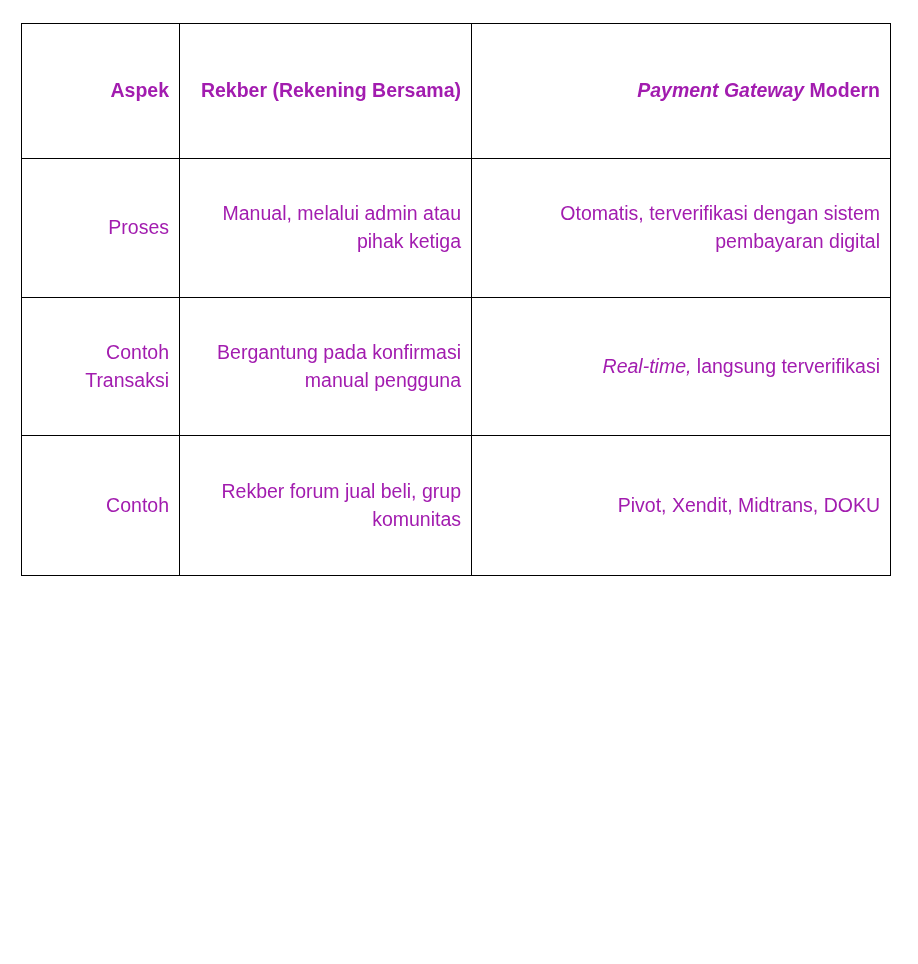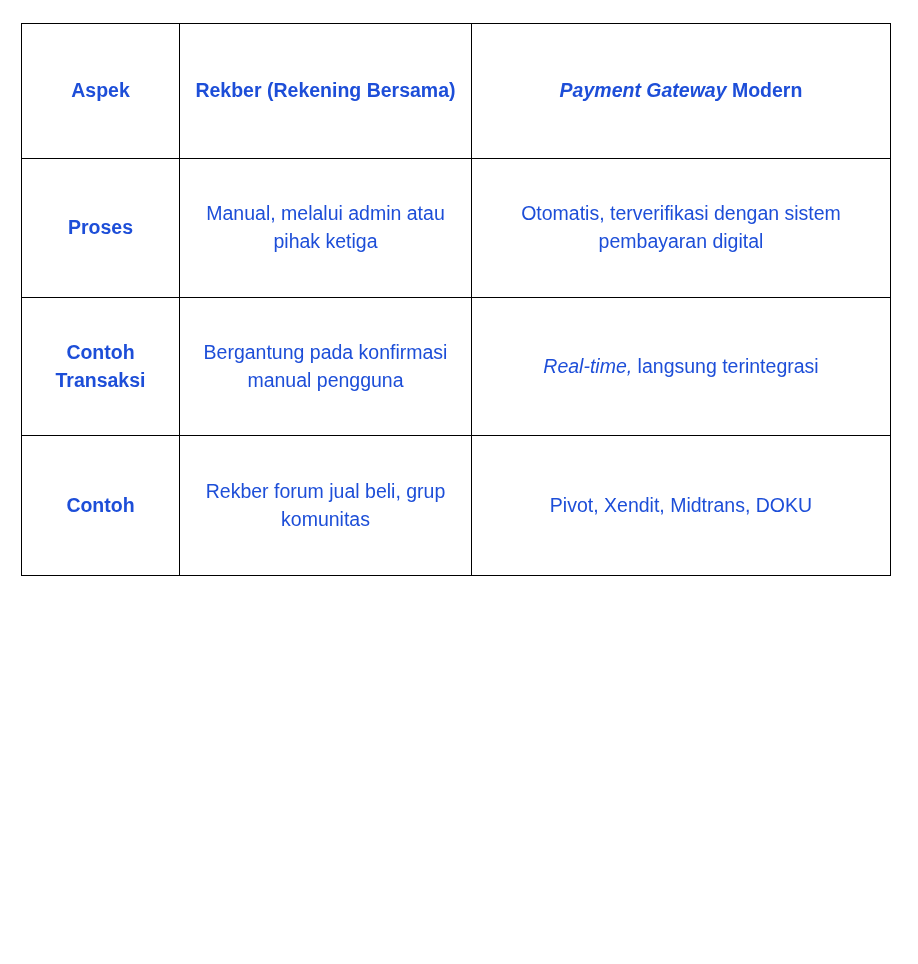--- a/index.html
+++ b/index.html
@@ -23,41 +23,41 @@
   table.comparison {
     position: absolute;
     left: 21px;
     top: 23px;
     width: 869px;
     border-collapse: collapse;
     table-layout: fixed;
   }
   table.comparison td {
     border: 1.6px solid #000000;
-    text-align: center;
+    text-align: right;
     vertical-align: middle;
     padding: 6px 10px;
     font-size: 19.5px;
     line-height: 1.42;
-    color: #1d4ed8;
+    color: #a21caf;
   }
   col.c-aspek  { width: 158px; }
   col.c-rekber { width: 292px; }
   col.c-pg     { width: 419px; }
 
   tr.r-head td { height: 122px; }
   tr.r-1 td    { height: 126px; }
   tr.r-2 td    { height: 125px; }
   tr.r-3 td    { height: 120px; }
   tr.r-4 td    { height: 150px; }
   tr.r-5 td    { height: 151px; }
   tr.r-6 td    { height: 127px; }
 
   td.aspect-cell {
-    font-weight: bold;
+    font-weight: normal;
   }
   td.head-cell {
     font-weight: bold;
   }
   td.body-cell {
     font-weight: normal;
   }
   .it { font-style: italic; }
 </style>
 </head>
@@ -81,21 +81,21 @@
 
       <tr class="r-1">
         <td class="aspect-cell">Proses</td>
         <td class="body-cell">Manual, melalui admin atau pihak ketiga</td>
         <td class="body-cell">Otomatis, terverifikasi dengan sistem pembayaran digital</td>
       </tr>
 
       <tr class="r-2">
         <td class="aspect-cell">Contoh Transaksi</td>
         <td class="body-cell">Bergantung pada konfirmasi manual pengguna</td>
-        <td class="body-cell"><span class="it">Real-time,</span><span> langsung terintegrasi</span></td>
+        <td class="body-cell"><span class="it">Real-time,</span><span> langsung terverifikasi</span></td>
       </tr>
 
 
 
 
       <tr class="r-6">
         <td class="aspect-cell">Contoh</td>
         <td class="body-cell">Rekber forum jual beli, grup komunitas</td>
         <td class="body-cell">Pivot, Xendit, Midtrans, DOKU</td>
       </tr>

